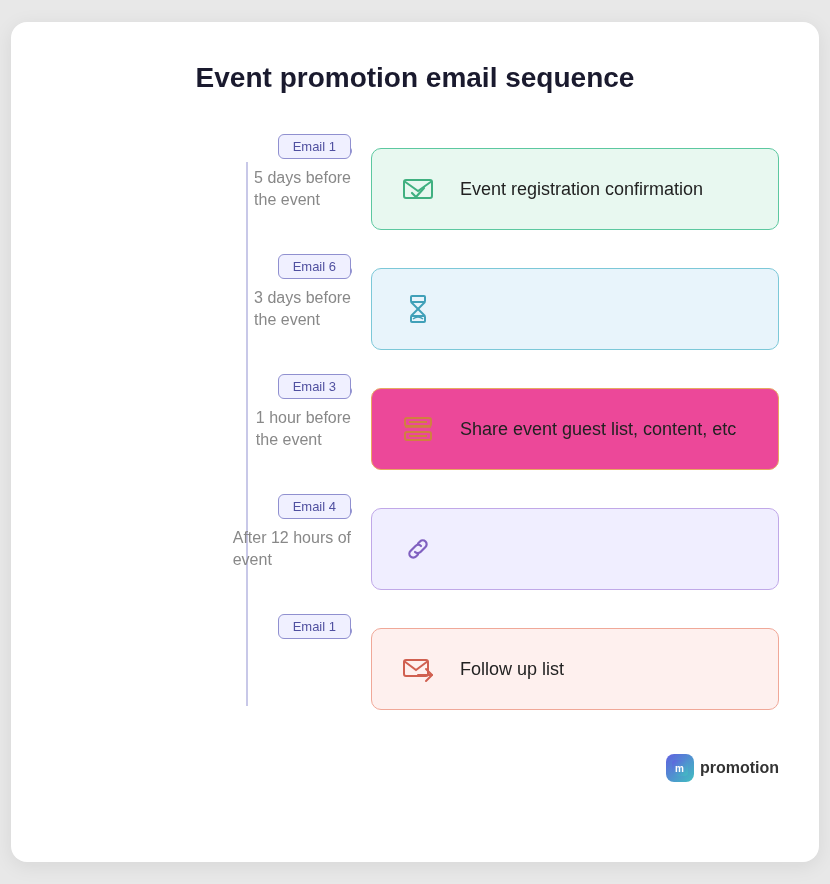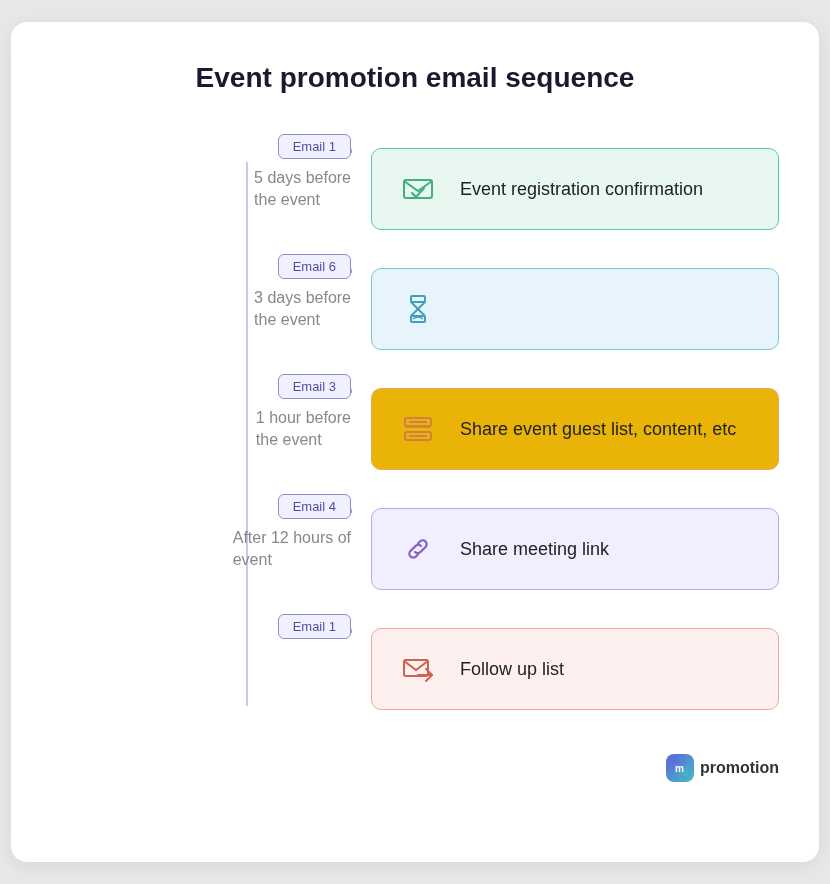--- a/index.html
+++ b/index.html
@@ -106,21 +106,21 @@
       background: #e8f8f0;
       border-color: #5cc8a0;
     }
 
     .email-card.blue {
       background: #e8f4fb;
       border-color: #7cc8d8;
     }
 
     .email-card.orange {
-      background: #eab308;
+      background: #ec4899;
       border-color: #e8a860;
     }
 
     .email-card.purple {
       background: #f0eeff;
       border-color: #c0a8e8;
     }
 
     .email-card.red {
       background: #fef0ee;
@@ -272,21 +272,20 @@
         <span class="step-timing">After 12 hours of<br>event</span>
       </div>
       <div class="step-right">
         <div class="email-card purple">
           <div class="icon-box">
             <svg viewBox="0 0 32 32" fill="none" xmlns="http://www.w3.org/2000/svg">
               <path d="M13 19c1.5 1.5 4 1.5 5.5 0l5-5c1.5-1.5 1.5-4 0-5.5s-4-1.5-5.5 0l-2 2" stroke="#8060c0" stroke-width="2.2" stroke-linecap="round"></path>
               <path d="M19 13c-1.5-1.5-4-1.5-5.5 0l-5 5c-1.5 1.5-1.5 4 0 5.5s4 1.5 5.5 0l2-2" stroke="#8060c0" stroke-width="2.2" stroke-linecap="round"></path>
             </svg>
           </div>
-          <span class="email-card-label">Share meeting link</span>
         </div>
       </div>
     </div>
 
     <div class="sequence-step">
       <div class="dot"></div>
       <div class="step-left">
         <span class="email-badge">Email 1</span>
         <span class="step-timing"></span>
       </div>

